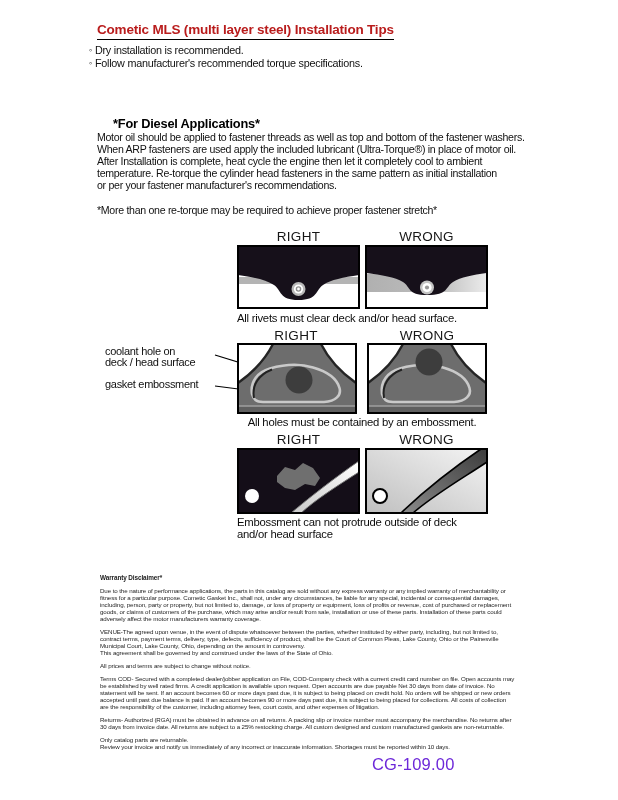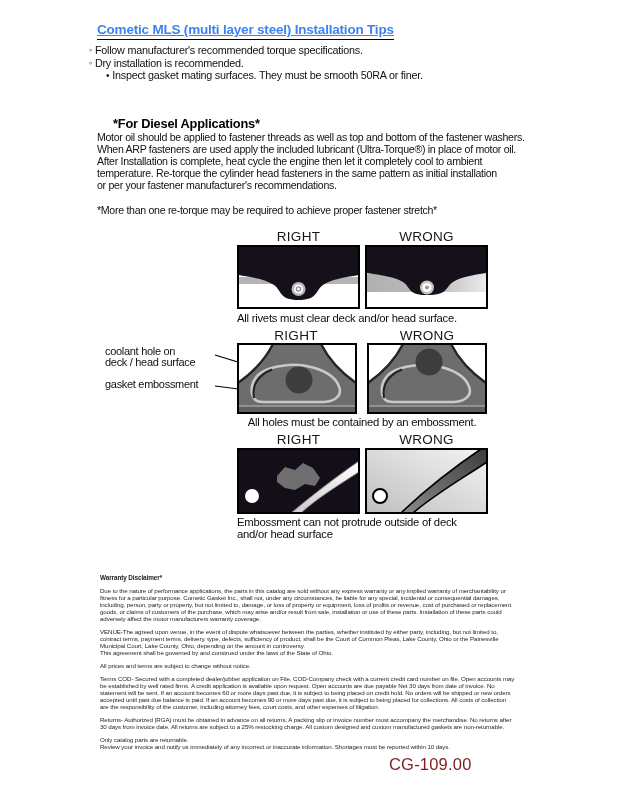--- a/index.html
+++ b/index.html
@@ -6,21 +6,21 @@
   html,body { background:#ffffff; }
   body {
     width:618px; height:800px; position:relative; overflow:hidden;
     font-family:"Liberation Sans", sans-serif; color:#1a1a1a;
     -webkit-font-smoothing:antialiased;
   }
   .abs { position:absolute; }
 
   .title {
     left:97px; top:22px; font-size:13.5px; font-weight:bold; letter-spacing:-0.2px;
-    color:#3b82f6; border-bottom:1.6px solid #000; padding-bottom:2px; display:inline-block;text-decoration:underline;
+    color:#b91c1c; border-bottom:1.6px solid #000; padding-bottom:2px; display:inline-block;
   }
 
   .bullets { left:89px; top:45px; font-size:10.8px; line-height:11.6px; letter-spacing:-0.25px; white-space:nowrap; color:#111; }
   .b::before  { content:"\25E6"; font-size:9px; margin-right:3px; position:relative; top:-1px; }
   .sb { padding-left:17px; }
   .sb::before { content:"\2022"; font-size:10px; margin-right:3px; }
 
   .diesel-h { left:113px; top:116px; font-size:12.8px; font-weight:bold; letter-spacing:-0.2px; color:#000; }
   .para { left:97px; width:505px; font-size:10.6px; line-height:11.8px; letter-spacing:-0.3px; white-space:pre-line; color:#111; }
   .p1 { top:132px; }
@@ -30,31 +30,30 @@
   .dg-header { width:123px; text-align:center; font-size:13.5px; letter-spacing:0.3px; color:#161616; }
   .dg-img { display:block; }
   .caption { font-size:11.3px; letter-spacing:-0.25px; color:#0d0d0d; white-space:nowrap; }
   .caption-pre { white-space:pre-line; line-height:12.2px; }
   .annot { width:110px; text-align:left; font-size:11px; line-height:11.4px; letter-spacing:-0.3px; white-space:pre-line; color:#111; }
 
   .warranty { left:100px; top:574px; width:492px; font-size:6.2px; line-height:7px; letter-spacing:-0.1px; color:#262626; }
   .warranty .w-h { font-weight:bold; margin-bottom:6px; font-size:6.4px; color:#1b1b1b; }
   .warranty p { margin-bottom:6px; white-space:pre-line; }
 
-  .footer-code { left:389px; top:755px; font-size:16.5px; letter-spacing:0.2px; color:#7f1d1d; }
+  .footer-code { left:372px; top:755px; font-size:16.5px; letter-spacing:0.2px; color:#6d28d9; }
 </style>
 </head>
 <body>
 
 <div class="abs title">Cometic MLS (multi layer steel) Installation Tips</div>
 
 <div class="abs bullets">
+  <div class="b"><span>Dry installation is recommended.</span></div>
   <div class="b"><span>Follow manufacturer's recommended torque specifications.</span></div>
-  <div class="b"><span>Dry installation is recommended.</span></div>
-  <div class="sb"><span>Inspect gasket mating surfaces.  They must be smooth 50RA or finer.</span></div>
 </div>
 
 <div class="abs diesel-h">*For Diesel Applications*</div>
 <div class="abs para p1">Motor oil should be applied to fastener threads as well as top and bottom of the fastener washers.
 When ARP fasteners are used apply the included lubricant (Ultra-Torque®) in place of motor oil.</div>
 <div class="abs para p2">After Installation is complete, heat cycle the engine then let it completely cool to ambient
 temperature. Re-torque the cylinder head fasteners in the same pattern as initial installation
 or per your fastener manufacturer's recommendations.</div>
 <div class="abs para p3">*More than one re-torque may be required to achieve proper fastener stretch*</div>
 

